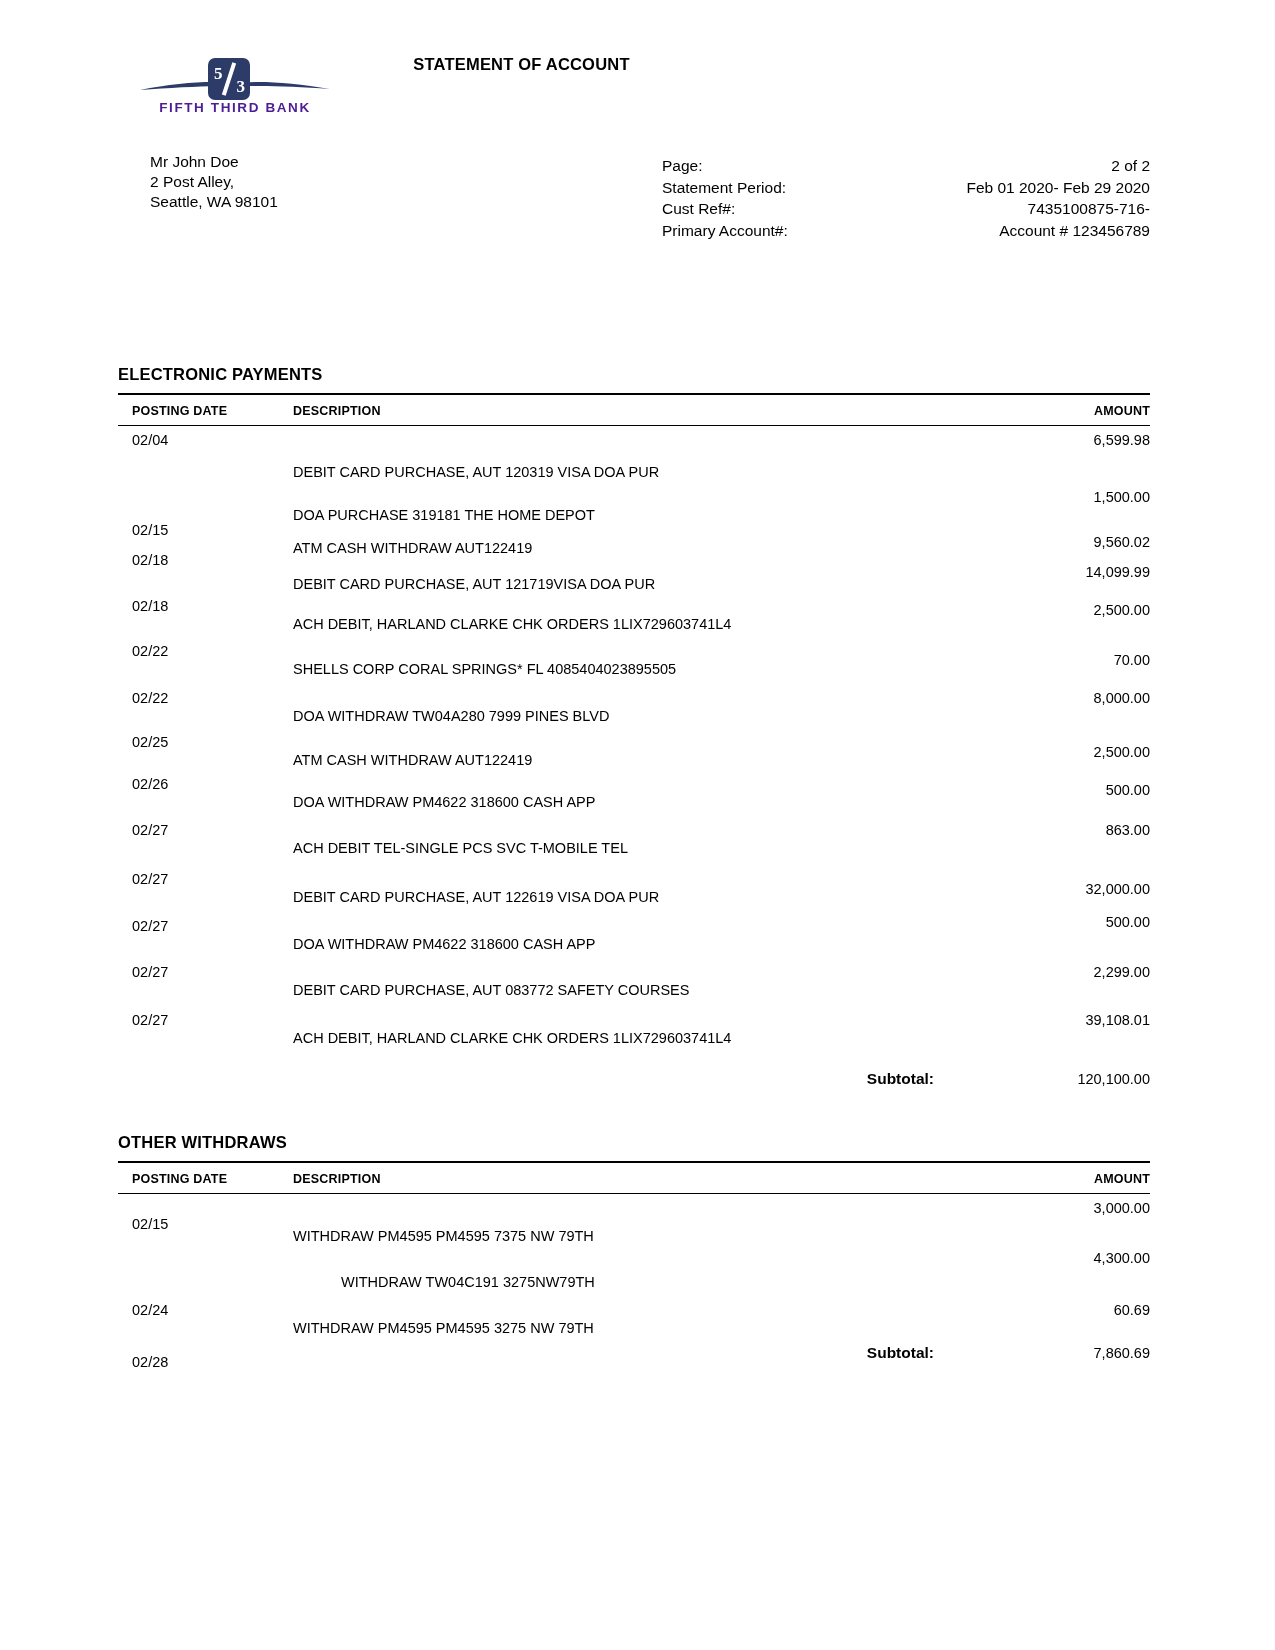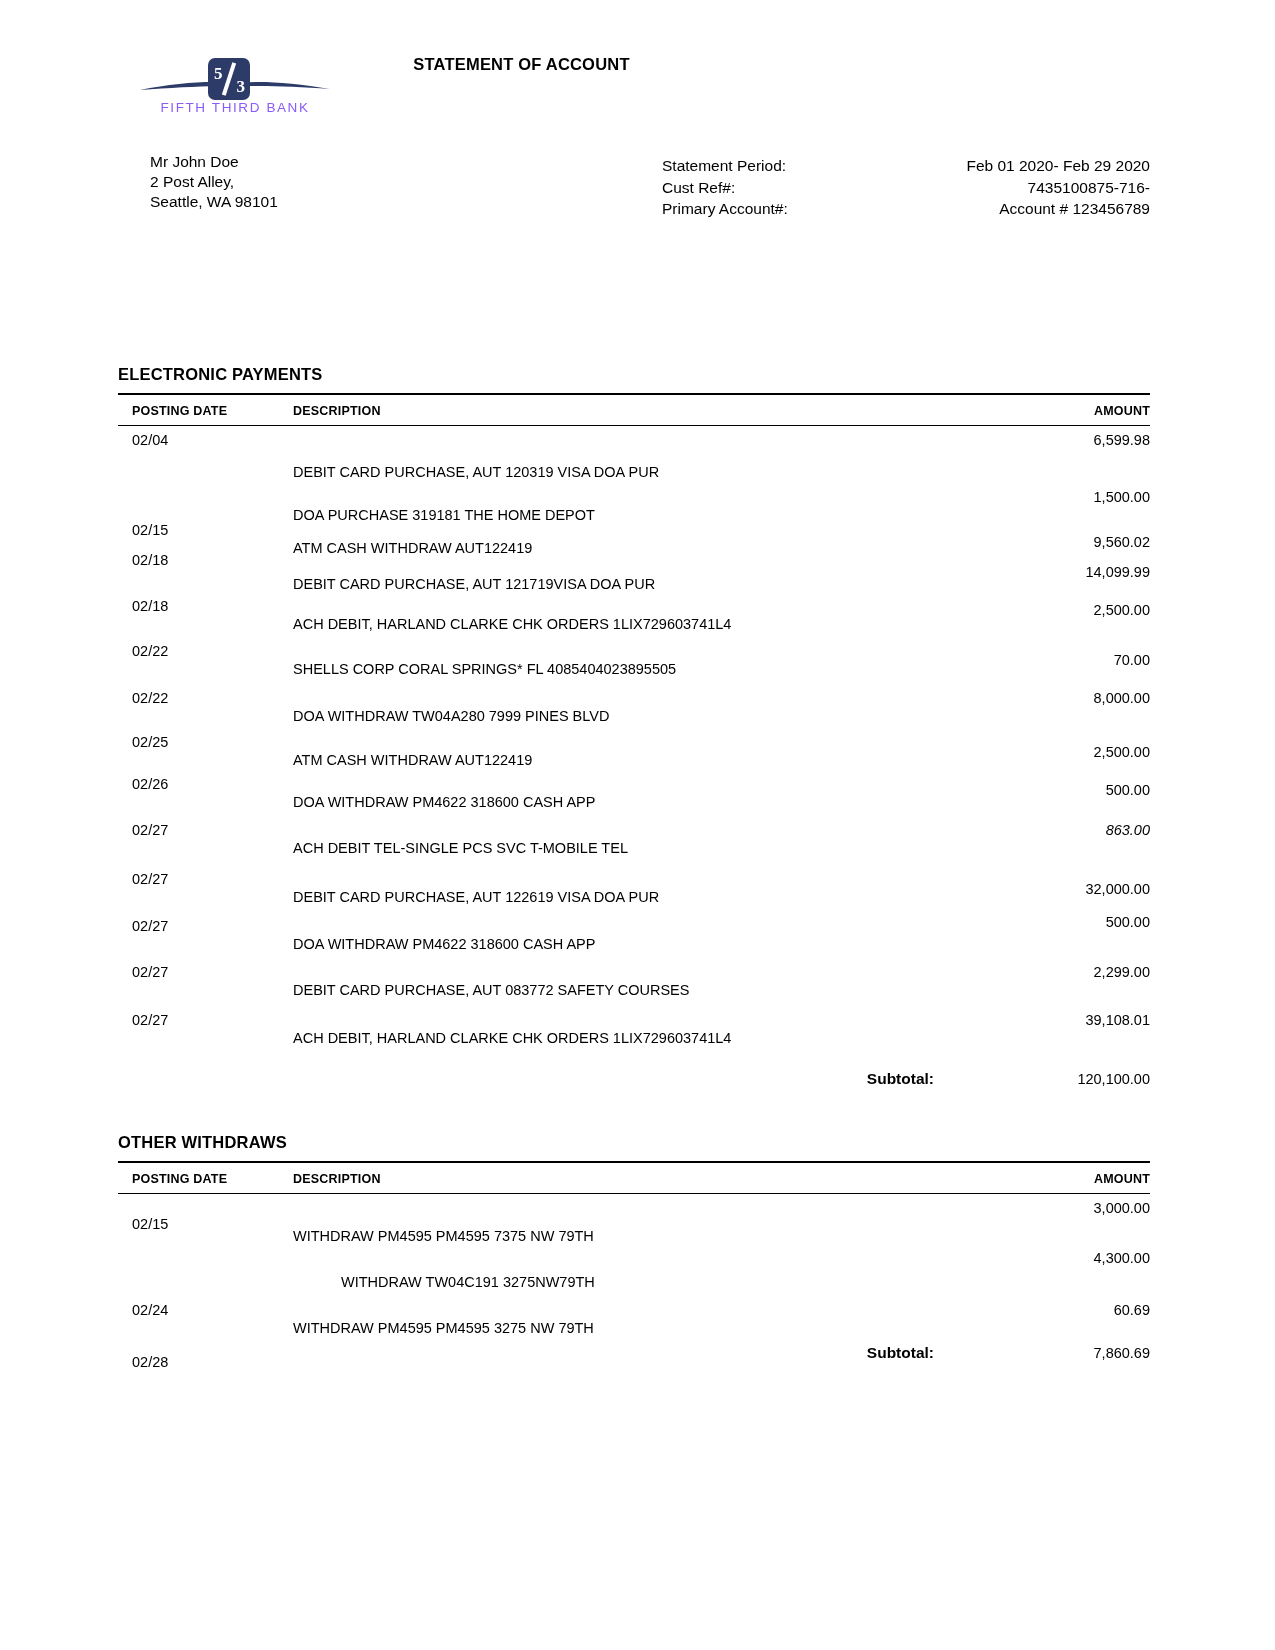--- a/index.html
+++ b/index.html
@@ -90,23 +90,23 @@
     font-family: "Liberation Serif", serif;
     line-height: 1;
   }
   .logo-word {
     position: absolute;
     top: 48px;
     left: 0;
     width: 190px;
     text-align: center;
     font-size: 13.5px;
-    font-weight: normal;
+    font-weight: bold;
     letter-spacing: 1.6px;
-    color: #8b5cf6;
+    color: #4c1d95;
   }
 
   
   .address {
     position: absolute;
     top: 152px;
     left: 150px;
     font-size: 15.5px;
     line-height: 20px;
   }
@@ -209,20 +209,24 @@
   <div class="doc-title">STATEMENT OF ACCOUNT</div>
 
   <div class="address">
     <div>Mr John Doe</div>
     <div>2 Post Alley,</div>
     <div>Seattle, WA 98101</div>
   </div>
 
   <div class="meta">
     <div class="meta-row">
+      <span class="meta-label">Page:</span>
+      <span class="meta-value">2 of 2</span>
+    </div>
+    <div class="meta-row">
       <span class="meta-label">Statement Period:</span>
       <span class="meta-value">Feb 01 2020- Feb 29 2020</span>
     </div>
     <div class="meta-row">
       <span class="meta-label">Cust Ref#:</span>
       <span class="meta-value">7435100875-716-</span>
     </div>
     <div class="meta-row">
       <span class="meta-label">Primary Account#:</span>
       <span class="meta-value">Account # 123456789</span>
@@ -279,21 +283,21 @@
           <span class="cell-amount" style="position: relative; top: 10px;">2,500.00</span>
         </div>
         <div class="row" style="height: 44px;">
           <span class="cell-date" style="position: relative; top: 0px;">02/26</span>
           <span class="cell-desc">DOA WITHDRAW PM4622 318600 CASH APP</span>
           <span class="cell-amount" style="position: relative; top: 6px;">500.00</span>
         </div>
         <div class="row" style="height: 48px;">
           <span class="cell-date" style="position: relative; top: 0px;">02/27</span>
           <span class="cell-desc">ACH DEBIT TEL-SINGLE PCS SVC T-MOBILE TEL</span>
-          <span class="cell-amount" style="position: relative; top: 0px; font-style: italic;">863.00</span>
+          <span class="cell-amount" style="position: relative; top: 0px;">863.00</span>
         </div>
         <div class="row" style="height: 50px;">
           <span class="cell-date" style="position: relative; top: 0px;">02/27</span>
           <span class="cell-desc">DEBIT CARD PURCHASE, AUT 122619 VISA DOA PUR</span>
           <span class="cell-amount" style="position: relative; top: 10px;">32,000.00</span>
         </div>
         <div class="row" style="height: 44px;">
           <span class="cell-date" style="position: relative; top: 0px;">02/27</span>
           <span class="cell-desc">DOA WITHDRAW PM4622 318600 CASH APP</span>
           <span class="cell-amount" style="position: relative; top: -4px;">500.00</span>

